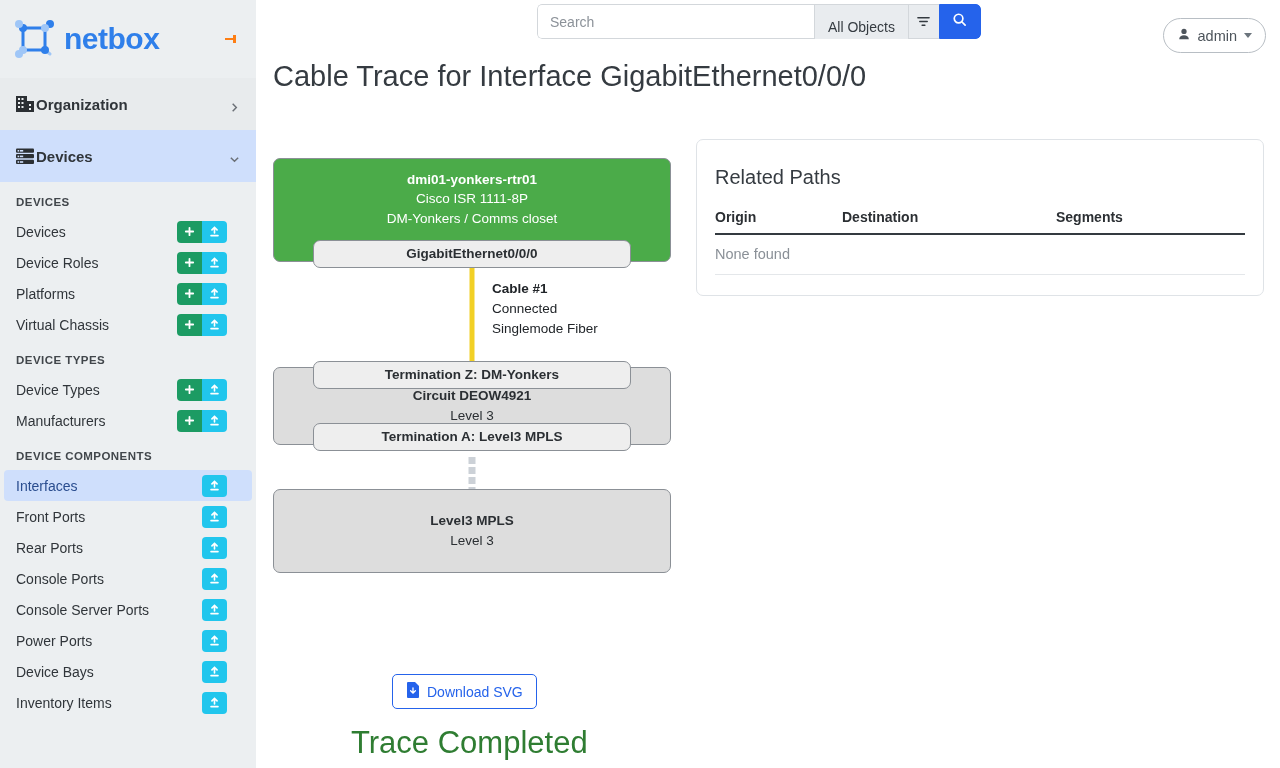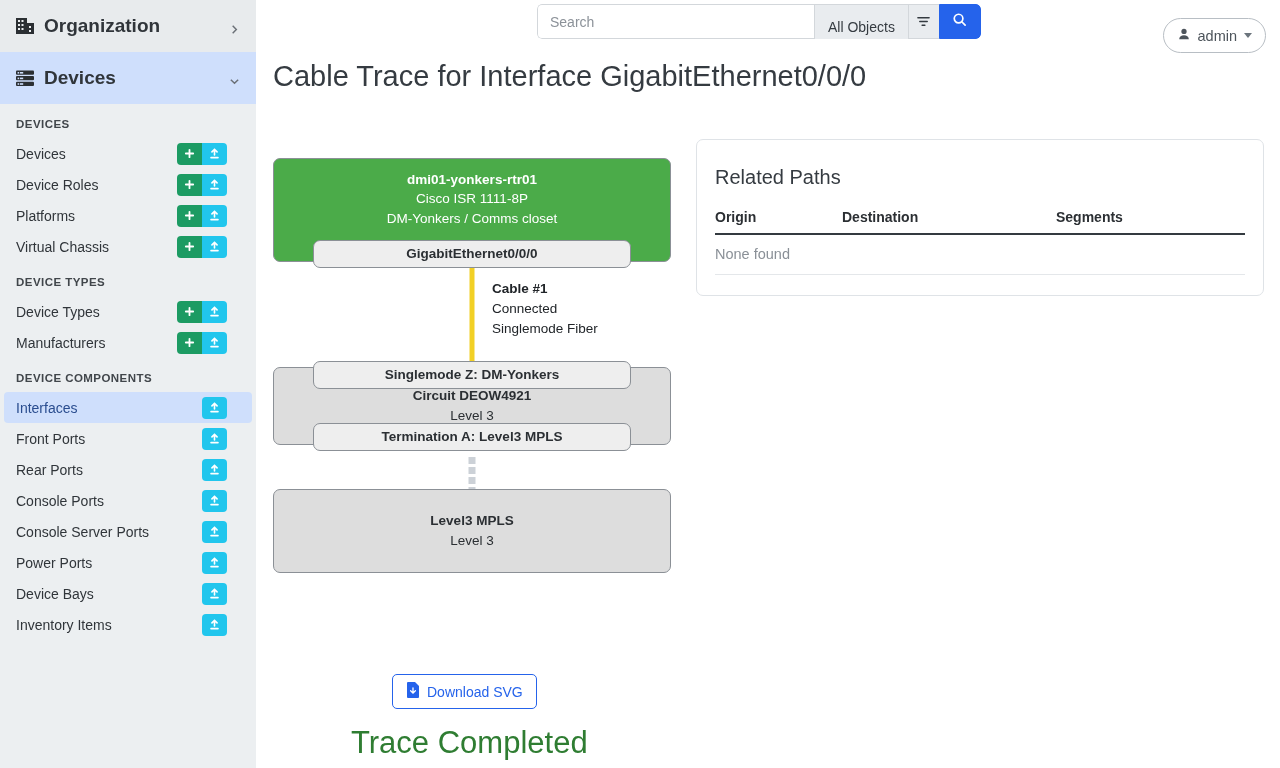--- a/index.html
+++ b/index.html
@@ -34,21 +34,21 @@
 
   .nav-group {
     display: flex; align-items: center;
     height: 52px; padding: 0 16px 0 14px;
     cursor: pointer;
   }
   .nav-group.collapsed { background: #e8ebed; }
   .nav-group.expanded { background: #cfdffc; }
   .nav-group-ico { width: 22px; height: 22px; flex: 0 0 22px; color: #2b2f33; }
   .nav-group-label {
-    margin-left: 8px; font-size: 19px; font-weight: 700; color: #30353a;
+    margin-left: 0; font-size: 15px; font-weight: 700; color: #30353a;
   }
   .nav-chev { margin-left: auto; width: 11px; height: 11px; color: #6b7077; }
 
   .grp-title {
     font-size: 11.5px; font-weight: 700; color: #41464b;
     letter-spacing: .45px; padding: 14px 0 8px 16px;
   }
   .nav-item {
     display: flex; align-items: center;
     height: 31px; margin: 0 4px 0 0;
@@ -210,20 +210,41 @@
     border-bottom: 1px solid #e4e7ea;
   }
 </style>
 </head>
 <body>
 
 <div id="app">
 
   <aside class="sidebar">
 
+    <div class="brand-row">
+      <span class="brand-logo">
+        <svg viewBox="0 0 46 46" fill="none" xmlns="http://www.w3.org/2000/svg">
+          <path d="M11 12 H33 M11 12 V34 M33 12 V34 M11 34 H33 M33 12 L38 7" stroke="#2f7fea" stroke-width="3" stroke-linecap="round"></path>
+          <path d="M11 12 L7 8 M11 34 L7 38 M33 34 L38 38" stroke="#9fc6f7" stroke-width="3" stroke-linecap="round"></path>
+          <circle cx="11" cy="12" r="4" fill="#2f7fea"></circle>
+          <circle cx="33" cy="34" r="4" fill="#2f7fea"></circle>
+          <circle cx="38" cy="8" r="4" fill="#2f7fea"></circle>
+          <circle cx="33" cy="12" r="4" fill="#9fc6f7"></circle>
+          <circle cx="11" cy="34" r="4" fill="#9fc6f7"></circle>
+          <circle cx="7" cy="8" r="4" fill="#9fc6f7"></circle>
+          <circle cx="7" cy="38" r="4" fill="#9fc6f7"></circle>
+        </svg>
+      </span>
+      <span class="brand-word">netbox</span>
+      <span class="pin-icon">
+        <svg viewBox="0 0 16 16" fill="#fd7e14">
+            <path d="M1 7h8v2H1zM9 4h3v8H9z"></path>
+          </svg>
+      </span>
+    </div>
 
     <div class="nav-group collapsed">
       <span class="nav-group-ico">
         <svg viewBox="0 0 22 22" fill="#2b2f33">
           <rect x="2" y="3" width="11" height="16"></rect>
           <rect x="13" y="8" width="7" height="11"></rect>
           <rect x="4" y="5" width="2" height="2" fill="#eceff1"></rect>
           <rect x="7.5" y="5" width="2" height="2" fill="#eceff1"></rect>
           <rect x="4" y="9" width="2" height="2" fill="#eceff1"></rect>
           <rect x="7.5" y="9" width="2" height="2" fill="#eceff1"></rect>
@@ -493,21 +514,21 @@
         <div class="cable-line"></div>
         <div class="cable-label">
           <div class="cl1">Cable #1</div>
           <div class="cl2">Connected</div>
           <div class="cl2">Singlemode Fiber</div>
         </div>
       </div>
 
       <div class="circuit-wrap">
         <div class="node term-node" style="margin-top:0;">
-          <div class="t1">Singlemode Z: DM-Yonkers</div>
+          <div class="t1">Termination Z: DM-Yonkers</div>
         </div>
         <div class="node circuit-node">
           <div class="t1">Circuit DEOW4921</div>
           <div class="t2">Level 3</div>
         </div>
         <div class="node term-node term-over">
           <div class="t1">Termination A: Level3 MPLS</div>
         </div>
       </div>
 

